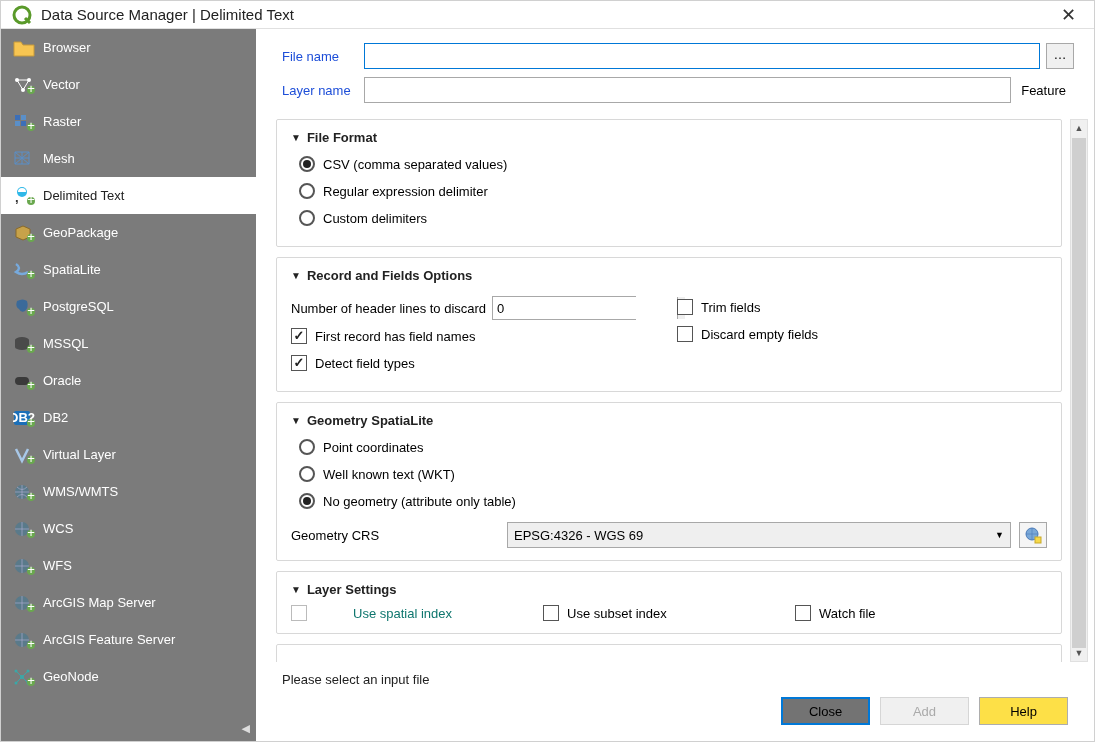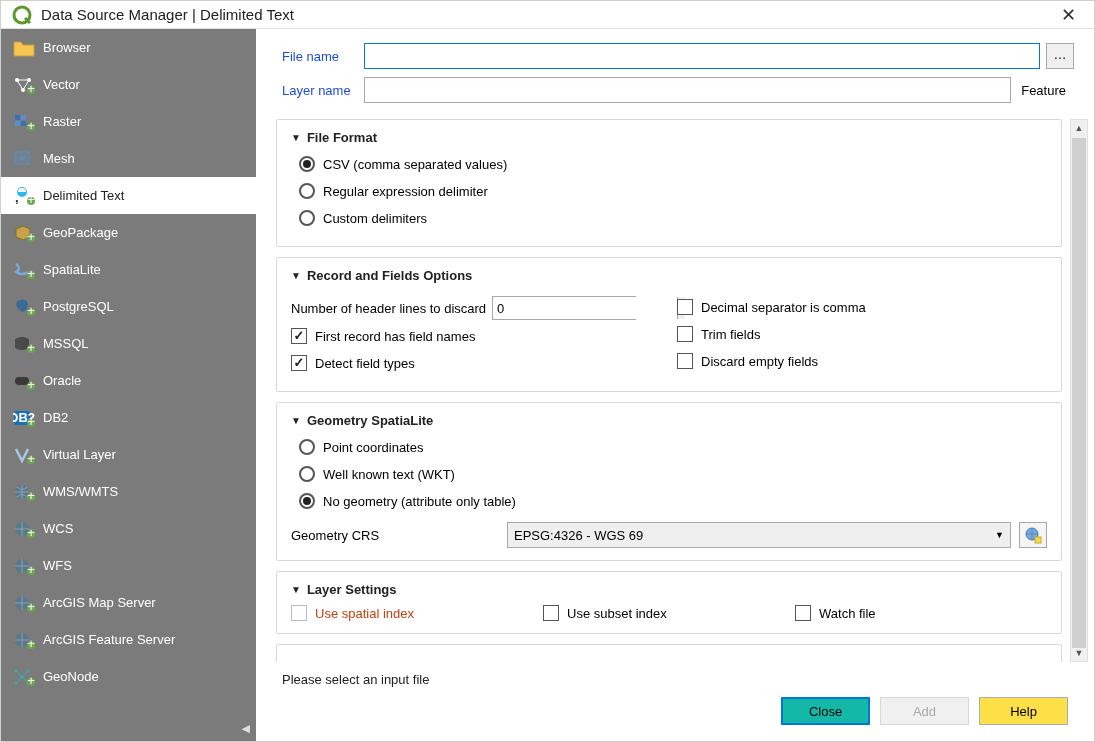--- a/index.html
+++ b/index.html
@@ -34,37 +34,37 @@
 .group { border: 1px solid #d8d8d8; border-radius: 2px; margin-bottom: 10px; padding: 10px 14px 12px 14px; background: #fff; }
 .group-header { display: flex; align-items: center; font-weight: 600; color: #222; margin-bottom: 8px; cursor: pointer; }
 .group-header .tri { margin-right: 6px; font-size: 10px; }
 .opt-row { display: flex; align-items: center; margin: 5px 0 5px 8px; min-height: 22px; }
 .radio, .chk { width: 16px; height: 16px; margin-right: 8px; }
 .radio { appearance: none; border: 2px solid #555; border-radius: 50%; position: relative; }
 .radio:checked::after { content: ""; position: absolute; inset: 2px; border-radius: 50%; background: #222; }
 .chk { appearance: none; border: 1px solid #555; background: #fff; position: relative; }
 .chk:checked::after { content: "✓"; position: absolute; inset: 0; color: #222; font-size: 13px; line-height: 13px; text-align: center; font-weight: bold; }
 .chk:disabled { border-color: #bbb; }
-.chk:disabled + span { color: #c2410c; }
+.chk:disabled + span { color: #0f766e; margin-left: 38px; }
 .spin { width: 144px; height: 24px; border: 1px solid #a8a8a8; display: inline-flex; }
 .spin input { flex: 1; border: none; padding: 0 4px; outline: none; }
 .spin .arrows { width: 16px; display: flex; flex-direction: column; border-left: 1px solid #a8a8a8; }
 .spin .arrows div { flex: 1; font-size: 7px; text-align: center; line-height: 10px; background: #efefef; cursor: pointer; }
 .two-col { display: flex; }
 .two-col > div { flex: 1; }
 .crs-row { display: flex; align-items: center; margin-top: 10px; }
 .crs-row .crs-label { width: 216px; }
 .crs-select { flex: 1; height: 26px; border: 1px solid #a8a8a8; background: #efefef; display: flex; align-items: center; padding: 0 6px; justify-content: space-between; cursor: pointer; }
 .crs-btn { width: 28px; height: 26px; margin-left: 8px; border: 1px solid #a8a8a8; background: #f5f5f5; cursor: pointer; display: flex; align-items: center; justify-content: center; }
 .three-col { display: flex; }
 .three-col > div { flex: 1; display: flex; align-items: center; }
 .status { padding: 6px 0 4px 26px; color: #222; }
 .buttons { display: flex; justify-content: flex-end; gap: 10px; padding: 6px 26px 16px 0; }
 .buttons button { width: 89px; height: 28px; border: 1px solid #adadad; background: #fde047; cursor: pointer; }
-.buttons button.primary { border: 2px solid #0078d7; background: #14b8a6; }
+.buttons button.primary { border: 2px solid #0078d7; background: #737373; }
 .buttons button:disabled { color: #aaa; background: #f0f0f0; border-color: #d6d6d6; }
 select { padding: 0 4px; }
 </style>
 </head>
 <body>
 
 <div class="window">
   <div class="titlebar">
     <span class="logo">
       <svg width="20" height="20" viewBox="0 0 20 20">
@@ -334,24 +334,20 @@
                     <span>First record has field names</span>
                   </div>
                 <div class="opt-row" style="margin-left:0">
                     <input type="checkbox" class="chk" checked="" style="">
                     <span>Detect field types</span>
                   </div>
               </div>
               <div>
                 <div class="opt-row">
                     <input type="checkbox" class="chk" style="">
-                    <span>Decimal separator is comma</span>
-                  </div>
-                <div class="opt-row">
-                    <input type="checkbox" class="chk" style="">
                     <span>Trim fields</span>
                   </div>
                 <div class="opt-row">
                     <input type="checkbox" class="chk" style="">
                     <span>Discard empty fields</span>
                   </div>
               </div>
             </div>
           </div>
 

